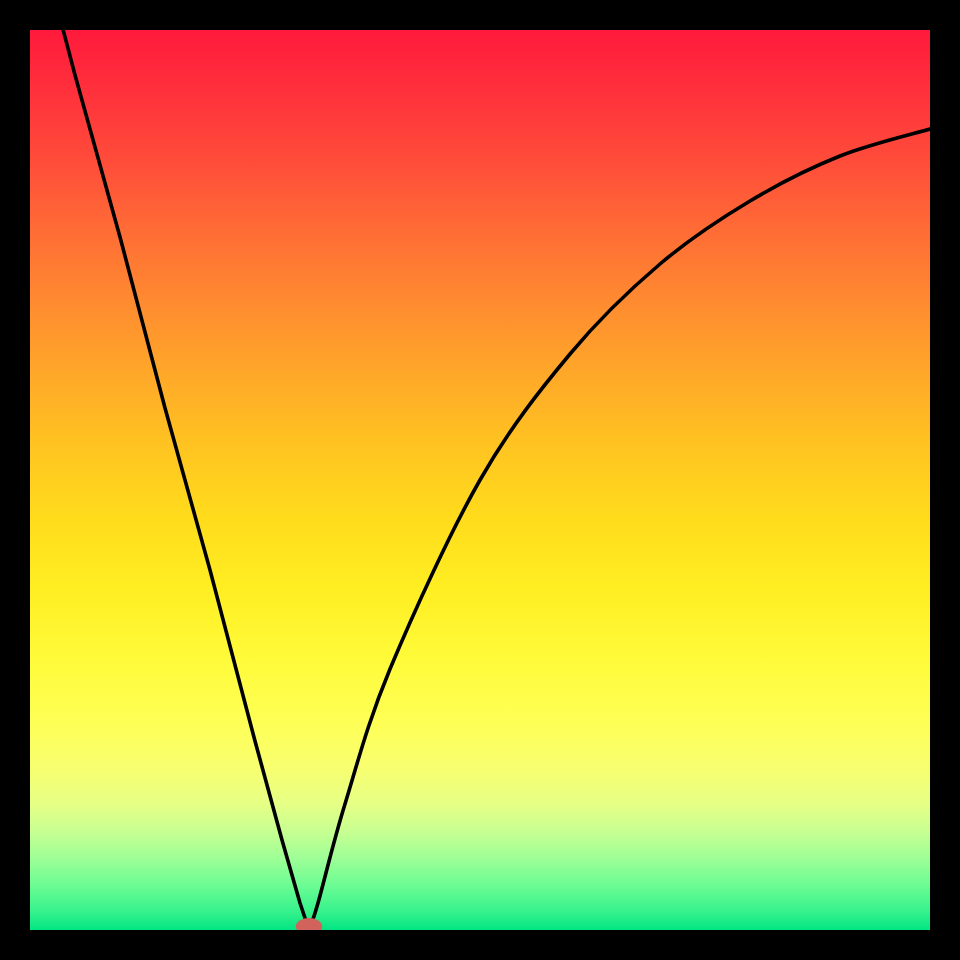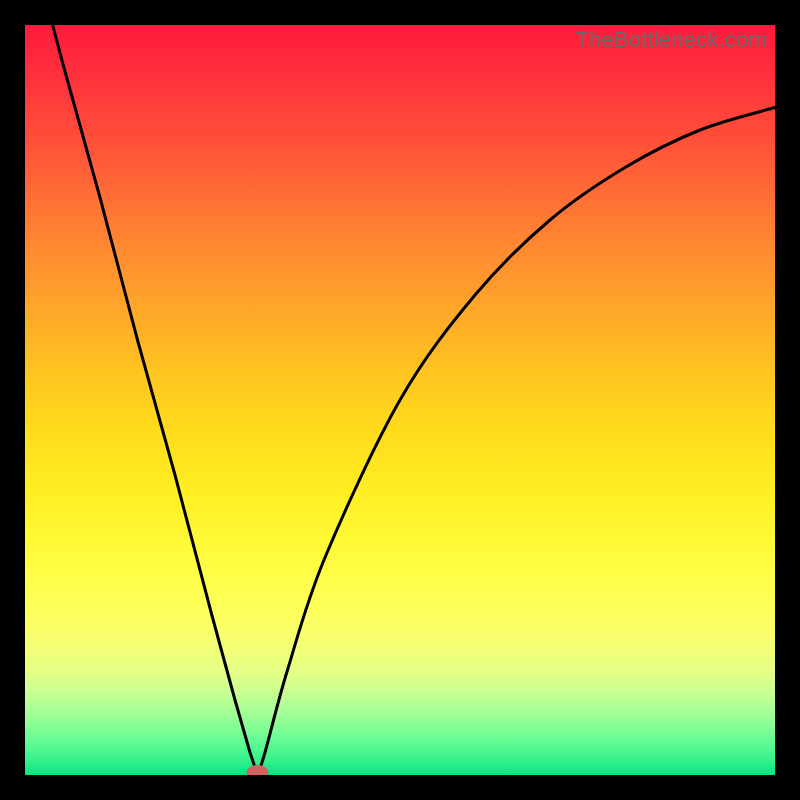--- a/index.html
+++ b/index.html
@@ -60,19 +60,18 @@
     font-size: 22px;
     font-weight: 500;
     letter-spacing: 0.2px;
   }
 </style>
 </head>
 <body>
 
 <div class="frame">
   <div class="plot-area">
-    <div class="attribution">TheBottleneck.com</div>
     <svg class="curve-svg" id="curveSvg" viewBox="0 0 750 750" preserveAspectRatio="none">
         <path d="M 0.00 -105.00 L 37.50 37.50 L 75.00 172.50 L 112.50 315.00 L 150.00 450.00 L 187.50 592.50 L 210.00 675.00 L 225.00 727.50 L 232.50 750.00 C 233.75 746.25, 235.00 745.00, 240.00 727.50 C 245.00 710.00, 252.50 677.50, 262.50 645.00 C 272.50 612.50, 281.25 577.50, 300.00 532.50 C 318.75 487.50, 350.00 418.75, 375.00 375.00 C 400.00 331.25, 425.00 300.00, 450.00 270.00 C 475.00 240.00, 500.00 216.25, 525.00 195.00 C 550.00 173.75, 575.00 157.50, 600.00 142.50 C 625.00 127.50, 650.00 115.00, 675.00 105.00 C 700.00 95.00, 737.50 86.25, 750.00 82.50" fill="none" stroke="#000000" stroke-width="3" stroke-linecap="round" stroke-linejoin="round"></path>
         <ellipse cx="232.50" cy="747.00" rx="11" ry="7" fill="#d0645c"></ellipse>
       </svg>
   </div>
 </div>
 
 </body></html>

